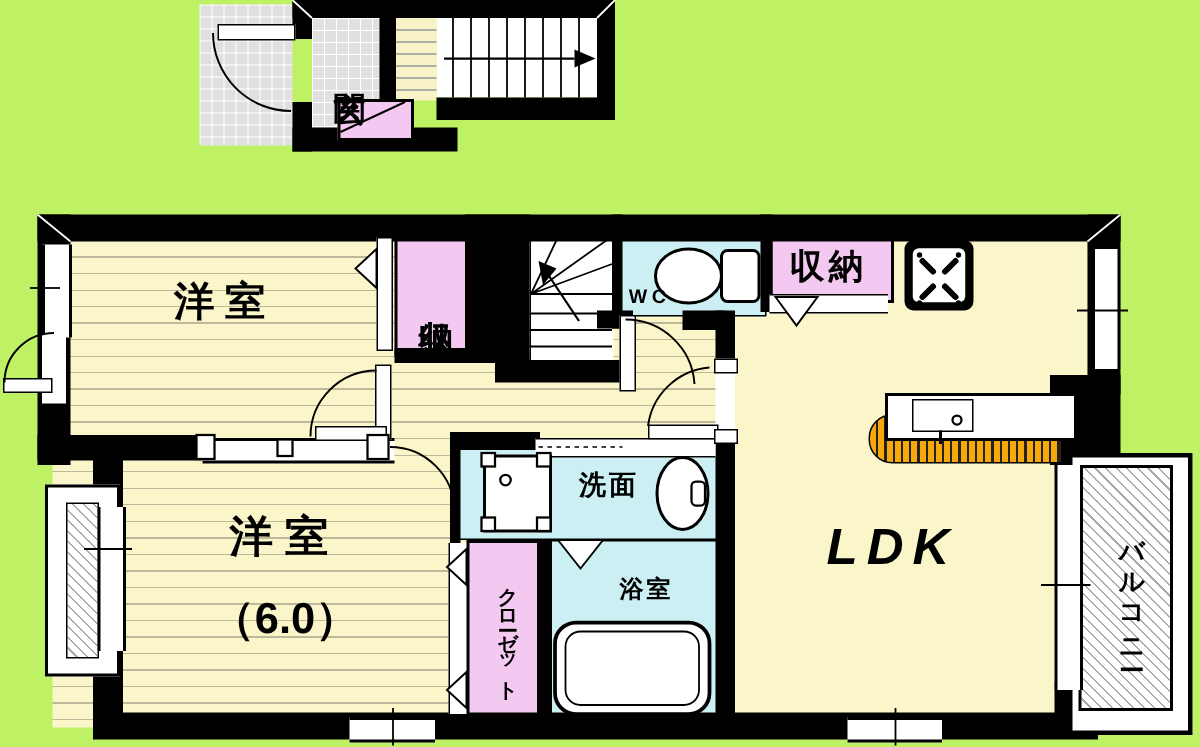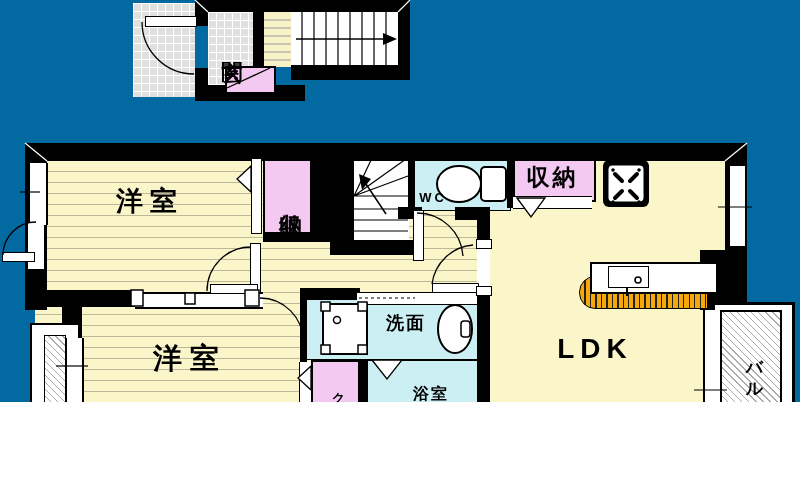--- a/index.html
+++ b/index.html
@@ -1,16 +1,16 @@
 <!DOCTYPE html>
 <html><head>
 <meta charset="utf-8">
 <style>
   html,body{margin:0;padding:0;background:#fff;}
-  #plan{position:relative;width:800px;height:402px;background:#0369a1;overflow:hidden;
+  #plan{position:relative;width:800px;height:498px;background:#bef264;overflow:hidden;
         font-family:"Liberation Sans","DejaVu Sans",sans-serif;color:#000;}
   .abs{position:absolute;display:block;}
   i.w{position:absolute;display:block;background:#000;}
   .stripes{background:repeating-linear-gradient(180deg,#FAF6CA 0px,#FAF6CA 10px,#BDB89A 10px,#BDB89A 11px);}
   .cream{background:#FAF6CA;}
   .cyan{background:#CBEFF3;border:1.5px solid #000;}
   .pink{background:#F4C9F1;border:2px solid #000;}
   .whitebox{background:#fff;}
   .tiles{background-color:#E0E0E0;
          background-image:linear-gradient(#fff 1px,transparent 1px),linear-gradient(90deg,#fff 1px,transparent 1px);
@@ -237,22 +237,23 @@
       <rect x="185" y="293" width="10" height="11"></rect>
       <rect x="245" y="290" width="14" height="16"></rect>
     </g>
   </svg>
 
   <div class="label vert" style="left:212px;top:15px;width:32px;height:62px;font-size:21px;letter-spacing:2px;">玄関</div>
 
   <div class="label" style="left:95px;top:186px;width:110px;font-size:27px;letter-spacing:7px;">洋室</div>
 
   <div class="label" style="left:135px;top:342px;width:110px;font-size:29px;letter-spacing:8px;">洋室</div>
-
-  <div class="label" style="left:535px;top:333px;width:120px;font-size:28px;letter-spacing:6px;">LDK</div>
+  <div class="label" style="left:120px;top:397px;width:140px;font-size:29px;">（6.0）</div>
+
+  <div class="label" style="left:535px;top:346px;width:120px;font-size:34px;letter-spacing:6px;font-style:italic;">LDK</div>
 
   <div class="label vert" style="left:270px;top:161px;width:34px;height:72px;font-size:23px;letter-spacing:2px;">収納</div>
   <div class="label" style="left:515px;top:164px;width:75px;font-size:23px;letter-spacing:3px;">収納</div>
 
   <div class="label vert" style="left:324px;top:366px;width:22px;height:110px;font-size:13.5px;font-weight:600;">クローゼット</div>
 
   <div class="label" style="left:375px;top:313px;width:62px;font-size:18px;letter-spacing:2px;">洗面</div>
   <div class="label" style="left:399px;top:385px;width:64px;font-size:16px;letter-spacing:2px;">浴室</div>
   <div class="label" style="left:412px;top:191px;width:42px;font-size:13px;letter-spacing:3px;font-weight:600;">WC</div>
 

